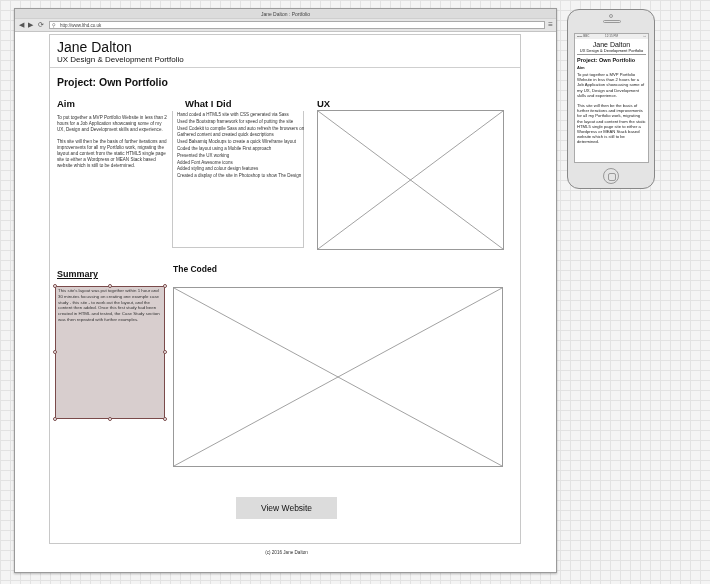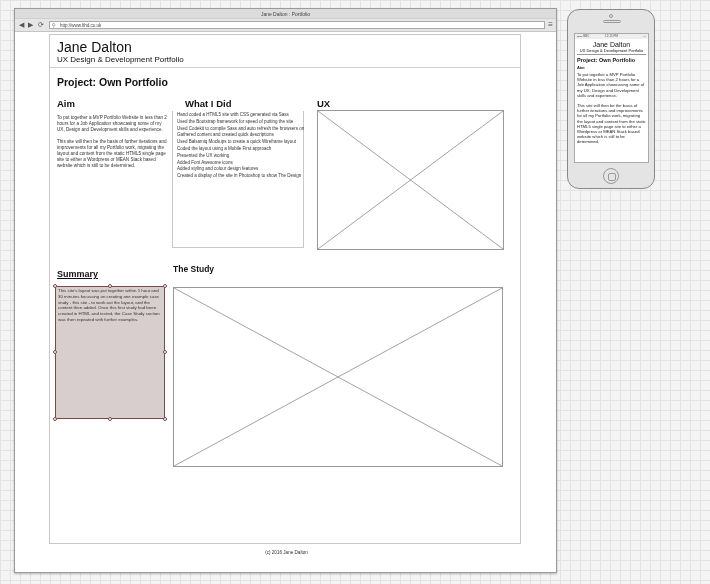--- a/index.html
+++ b/index.html
@@ -180,28 +180,29 @@
       <span class="handle" style="left:-3px;top:-3px"></span>
       <span class="handle" style="left:52px;top:-3px"></span>
       <span class="handle" style="right:-3px;top:-3px"></span>
       <span class="handle" style="left:-3px;top:63px"></span>
       <span class="handle" style="right:-3px;top:63px"></span>
       <span class="handle" style="left:-3px;bottom:-3px"></span>
       <span class="handle" style="left:52px;bottom:-3px"></span>
       <span class="handle" style="right:-3px;bottom:-3px"></span>
     </div>
 
-    <div class="sec-h design-h">The Study</div>
+    <div class="sec-h design-h">The Coded</div>
     <div class="ph design-ph">
       <svg viewBox="0 0 100 100" preserveAspectRatio="none">
         <line x1="0" y1="0" x2="100" y2="100" stroke="#8a8a8a" stroke-width="0.8" vector-effect="non-scaling-stroke"></line>
         <line x1="100" y1="0" x2="0" y2="100" stroke="#8a8a8a" stroke-width="0.8" vector-effect="non-scaling-stroke"></line>
       </svg>
     </div>
 
+    <button class="view-btn">View Website</button>
   </div>
 
   <div class="footer">(c) 2016 Jane Dalton</div>
 </div>
 
 <div class="phone">
   <div class="phone-cam"></div>
   <div class="phone-speaker"></div>
   <div class="phone-screen">
     <div class="phone-status">

